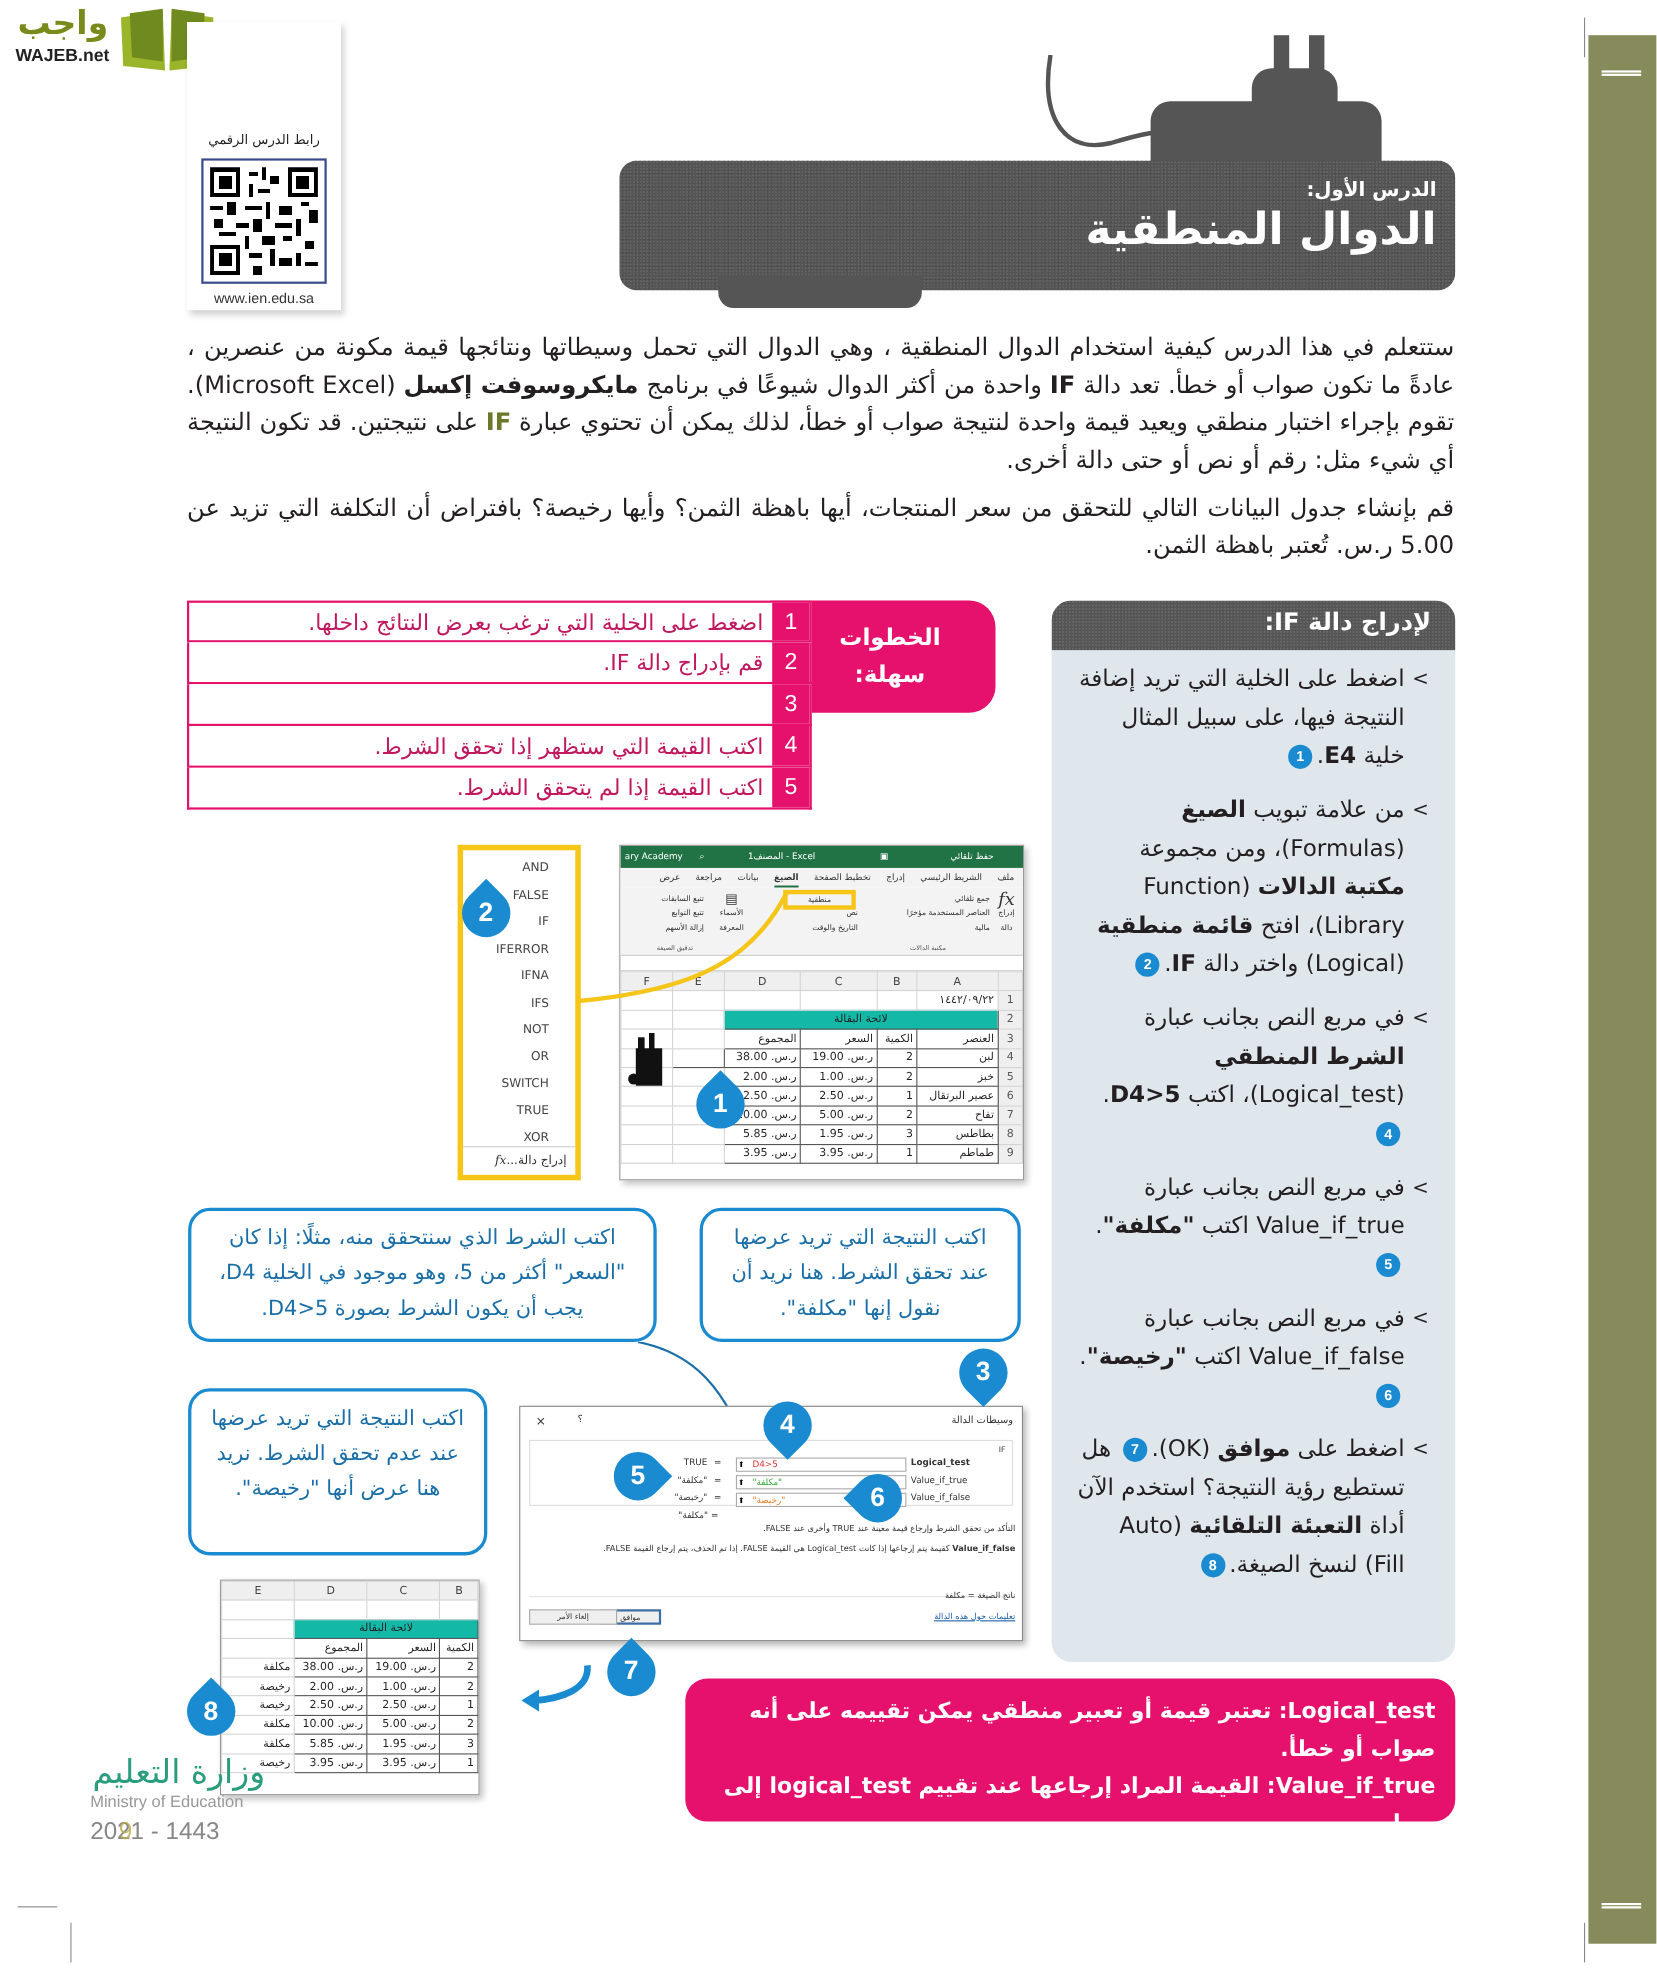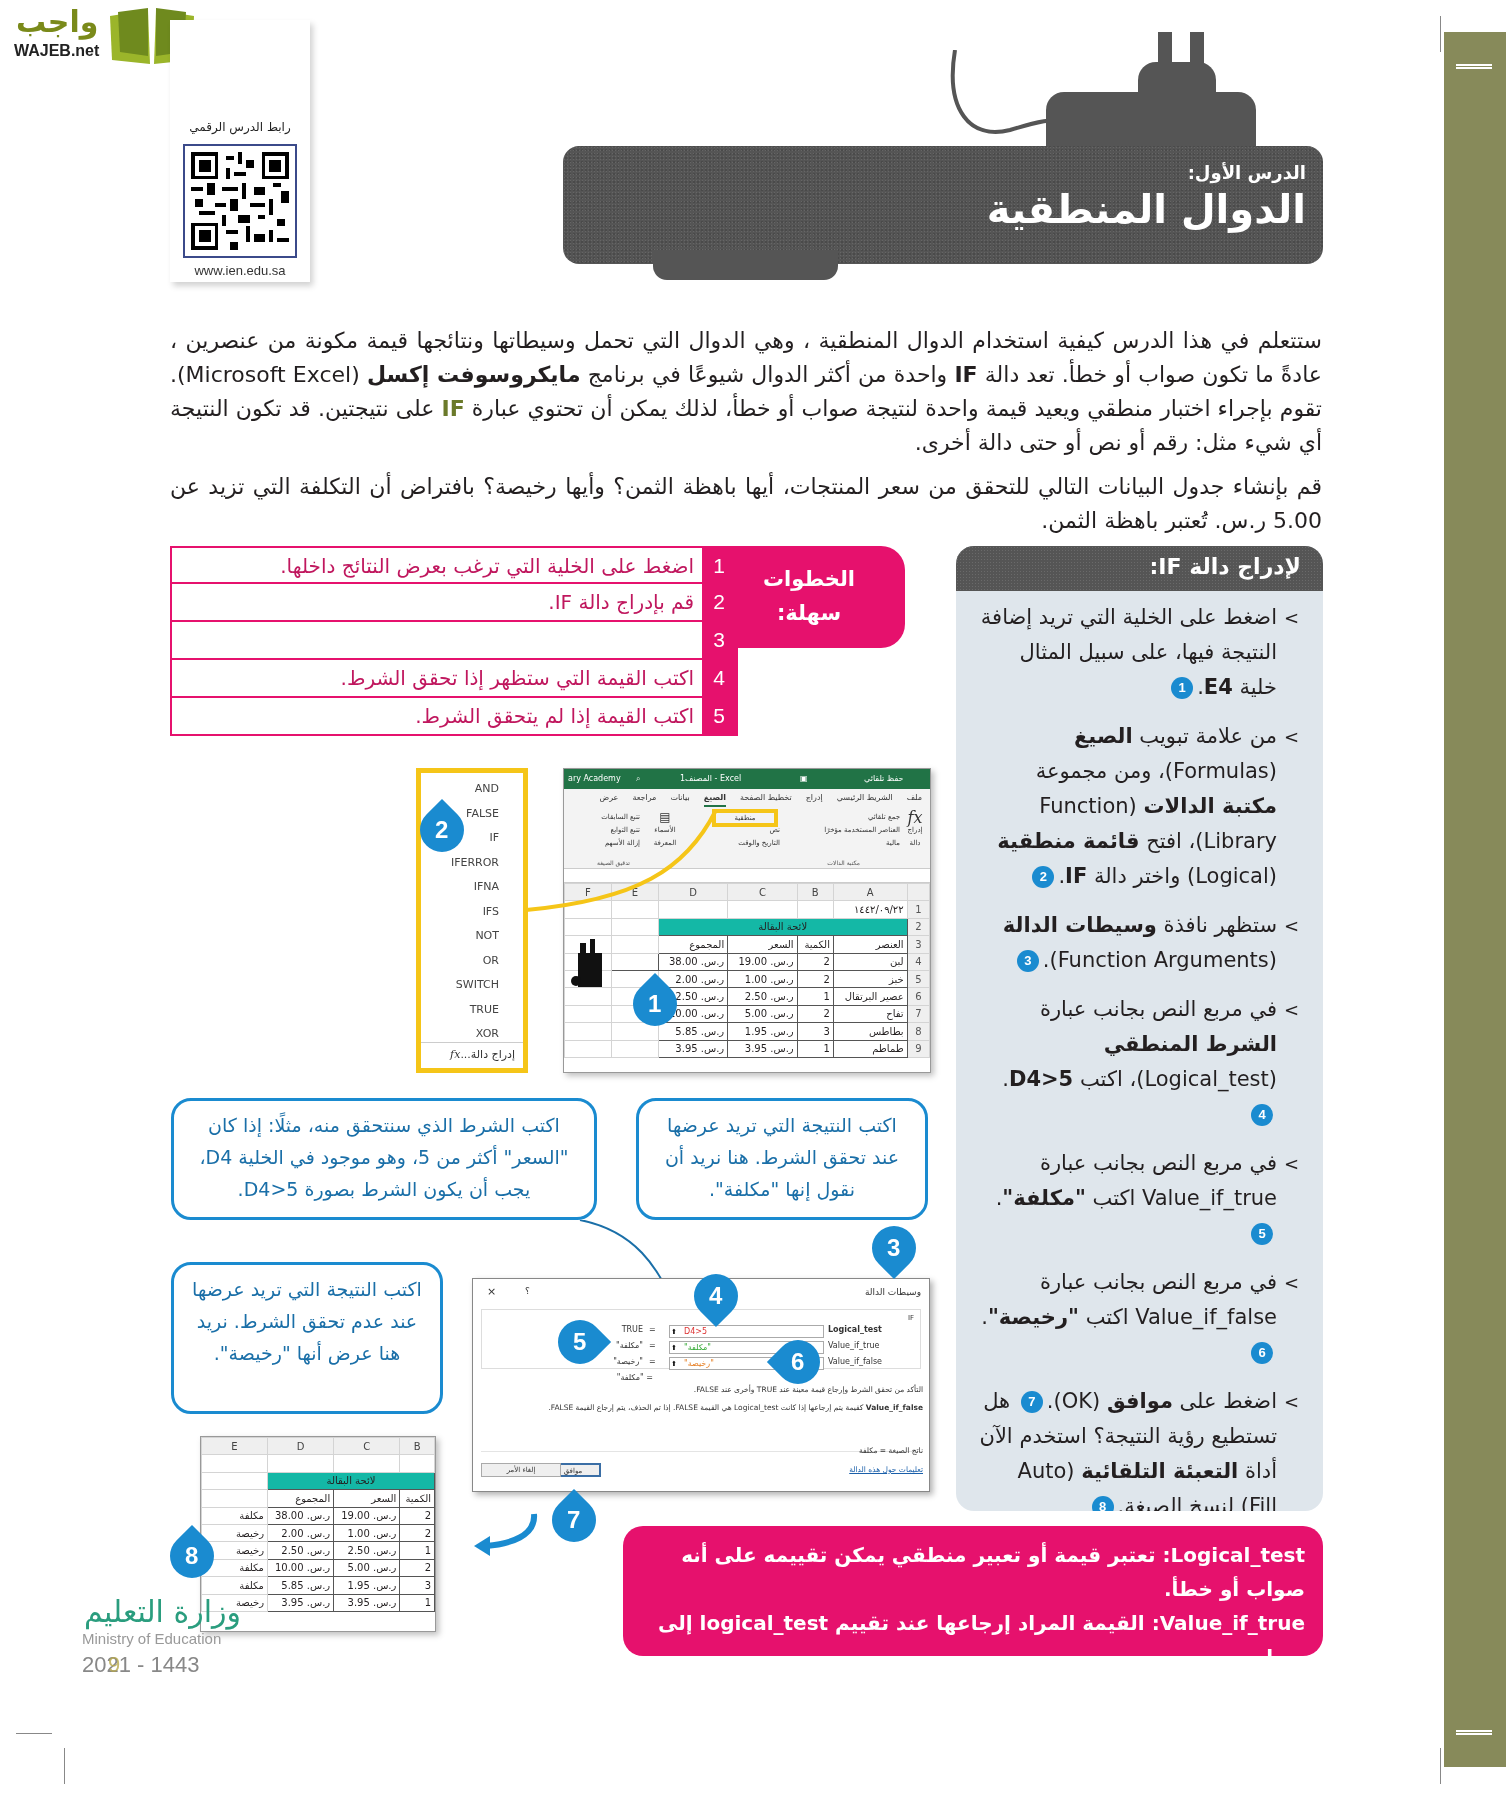--- a/index.html
+++ b/index.html
@@ -31,21 +31,21 @@
   .plaque-tab { left: 653px; top: 250px; width: 185px; height: 30px; background: #555; border-radius: 0 0 14px 14px; }
   .plaque-top { left: 1046px; top: 92px; width: 210px; height: 60px; background: #555; border-radius: 18px 18px 0 0; }
   .plaque-top2 { left: 1138px; top: 62px; width: 78px; height: 40px; background: #555; border-radius: 18px 18px 0 0; }
   .plug1 { left: 1158px; top: 32px; width: 14px; height: 40px; background: #555; }
   .plug2 { left: 1190px; top: 32px; width: 14px; height: 40px; background: #555; }
   .cable { left: 950px; top: 50px; width: 200px; height: 120px; }
   .lesson-label { right: 200px; top: 162px; font-size: 18px; color: #fff; font-weight: bold; direction: rtl; }
   .lesson-title { right: 200px; top: 186px; font-size: 40px; color: #fff; font-weight: bold; direction: rtl; }
 
   
-  .intro { left: 170px; top: 324px; width: 1152px; direction: rtl; text-align: justify; font-size: 22px; line-height: 34px; color: #231f20; }
+  .intro { left: 170px; top: 300px; width: 1152px; direction: rtl; text-align: justify; font-size: 22px; line-height: 34px; color: #231f20; }
   .intro b { font-weight: bold; }
   .intro .if-green { color: #6b7a2a; font-weight: bold; }
   .intro p + p { margin-top: 10px; }
 
   
   .steps-head { left: 700px; top: 546px; width: 205px; height: 102px; background: #e6116d; border-radius: 0 24px 24px 0; }
   .steps-head span { position: absolute; right: 46px; top: 16px; width: 100px; color: #fff; font-weight: bold; font-size: 21px; line-height: 34px; text-align: center; direction: rtl; }
   .steps { left: 170px; top: 546px; width: 568px; }
   .step-row { display: flex; flex-direction: row-reverse; height: 38px; border: 2px solid #e6116d; border-top: none; background: #fff; }
   .step-row:first-child { border-top: 2px solid #e6116d; }
@@ -250,23 +250,20 @@
     <span>لإدراج دالة IF:</span>
   </div>
   <div class="panel-body">
     <div class="panel-item">
       <span>اضغط على الخلية التي تريد إضافة النتيجة فيها، على سبيل المثال خلية </span><b>E4</b><span>.</span><span class="badge">1</span>
     </div>
     <div class="panel-item">
       <span>من علامة تبويب </span><b>الصيغ</b><span> (Formulas)، ومن مجموعة </span><b>مكتبة الدالات</b><span> (Function Library)، افتح </span><b>قائمة منطقية</b><span> (Logical) واختر دالة </span><b>IF</b><span>.</span><span class="badge">2</span>
     </div>
     <div class="panel-item">
-      <span>ستظهر نافذة </span><b>وسيطات الدالة</b><span> (Function Arguments).</span><span class="badge">3</span>
-    </div>
-    <div class="panel-item">
       <span>في مربع النص بجانب عبارة </span><b>الشرط المنطقي</b><span> (Logical_test)، اكتب </span><b>D4&gt;5</b><span>.</span><span class="badge">4</span>
     </div>
     <div class="panel-item">
       <span>في مربع النص بجانب عبارة Value_if_true اكتب </span><b>"مكلفة"</b><span>.</span><span class="badge">5</span>
     </div>
     <div class="panel-item">
       <span>في مربع النص بجانب عبارة Value_if_false اكتب </span><b>"رخيصة"</b><span>.</span><span class="badge">6</span>
     </div>
     <div class="panel-item">
       <span>اضغط على </span><b>موافق</b><span> (OK).</span><span class="badge">7</span><span> هل تستطيع رؤية النتيجة؟ استخدم الآن أداة </span><b>التعبئة التلقائية</b><span> (Auto Fill) لنسخ الصيغة.</span><span class="badge">8</span>

